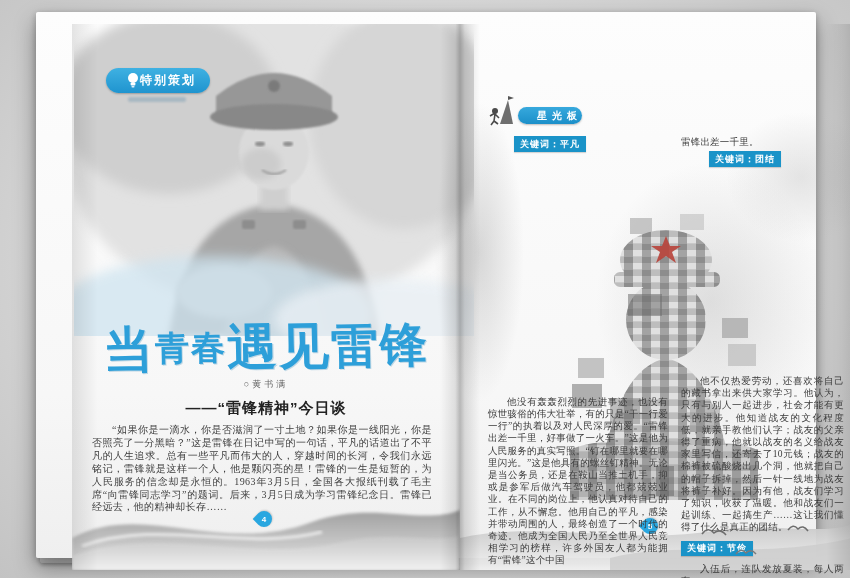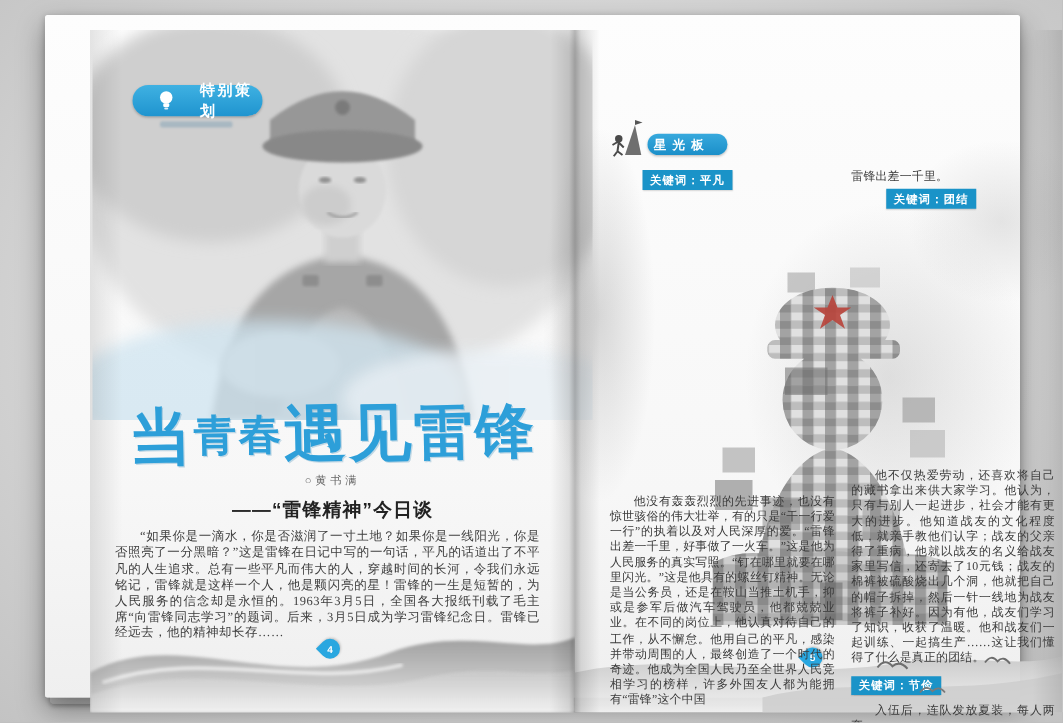--- a/index.html
+++ b/index.html
@@ -30,21 +30,21 @@
   #edge-right{left:790px;background:linear-gradient(270deg,rgba(0,0,0,.12),rgba(0,0,0,0));}
 
   
   .wash{position:absolute;border-radius:50%;pointer-events:none;}
 
   
   #badge{
     position:absolute;left:70px;top:56px;width:104px;height:25px;border-radius:13px;
     background:linear-gradient(180deg,#3fb1e2,#1f94cf);
     box-shadow:0 1px 2px rgba(0,0,0,.25);
-    display:flex;align-items:center;gap:20px;padding-left:20px;box-sizing:border-box;
+    display:flex;align-items:center;gap:0;padding-left:20px;box-sizing:border-box;
   }
   #badge .bulb{flex:0 0 auto;}
   #badge-label{color:#fff;font-weight:bold;font-size:12px;letter-spacing:2px;}
   #badge-sub{
     position:absolute;left:92px;top:85px;width:58px;height:5px;border-radius:2px;
     background:rgba(110,150,175,.4);filter:blur(1px);
   }
   #portrait{position:absolute;left:38px;top:12px;width:400px;height:312px;pointer-events:none;}
 
   #title-block{position:absolute;left:52px;top:310px;width:356px;text-align:center;}
@@ -78,21 +78,21 @@
   }
   #drop-left{left:220px;top:499px;}
   #drop-right{left:606px;top:506px;}
 
   
   #rp-header{position:absolute;left:450px;top:82px;width:140px;height:34px;}
   #rp-header .pill{
     position:absolute;left:32px;top:13px;width:64px;height:17px;border-radius:9px;
     background:linear-gradient(180deg,#37a9dd,#1b8fc9);
     box-shadow:0 1px 2px rgba(0,0,0,.25);
-    display:flex;align-items:center;justify-content:flex-start;
+    display:flex;align-items:center;justify-content:flex-end;
   }
   #rp-header-label{color:#fff;font-size:10px;font-weight:bold;letter-spacing:5px;text-indent:5px;}
 
   .kw-label{
     display:inline-block;background:#1a93c8;color:#fff;
     font-size:9px;font-weight:bold;letter-spacing:1px;
     padding:1.5px 6px 2px 6px;margin:0 0 4px 0;box-shadow:0 1px 1px rgba(0,0,0,.15);
   }
   .col{
     position:absolute;top:124px;

